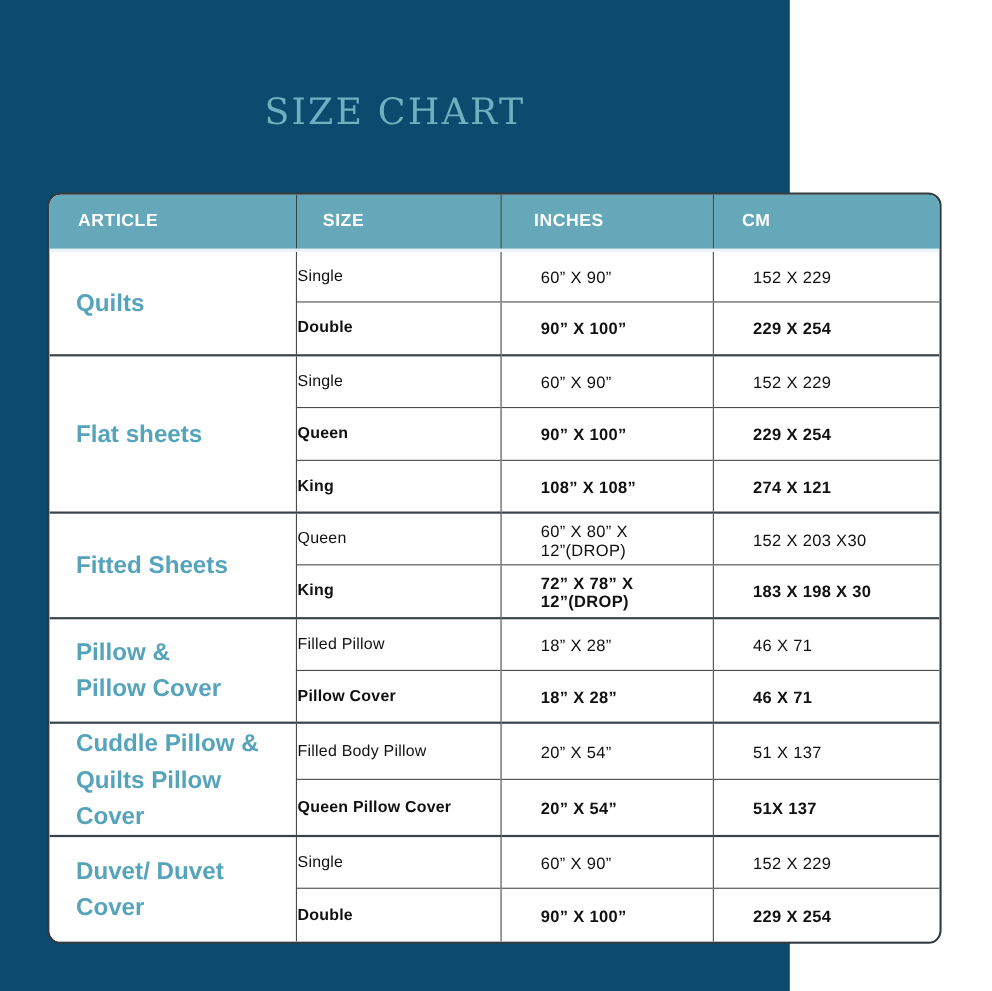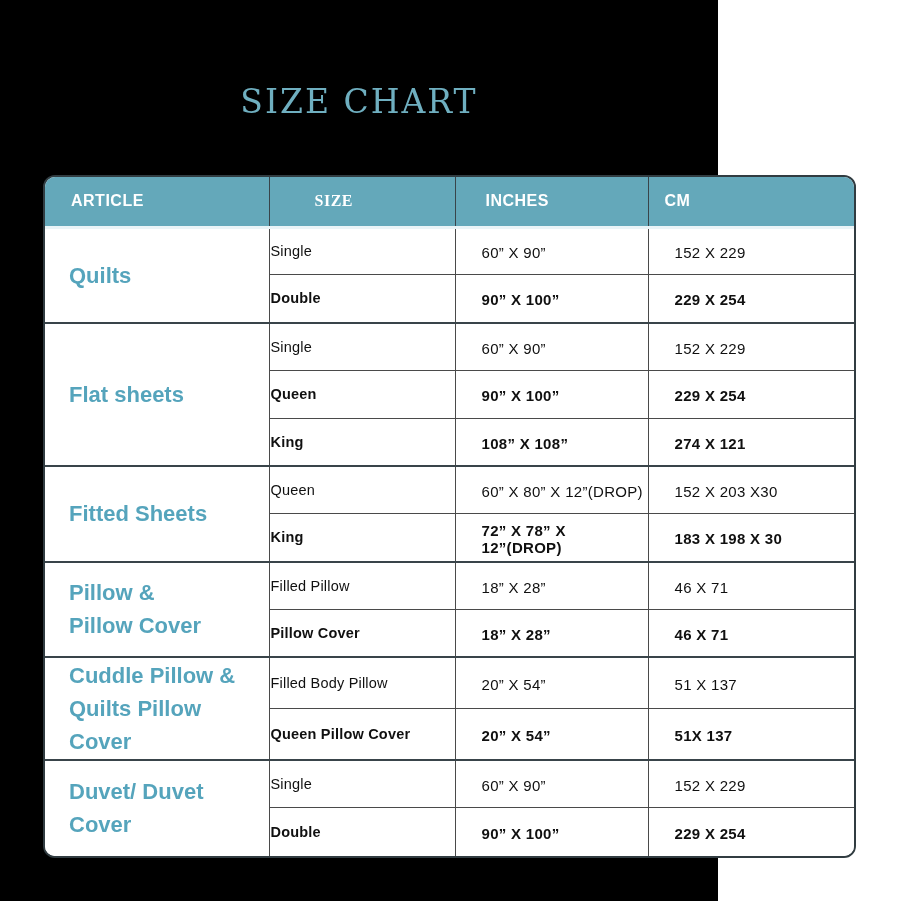--- a/index.html
+++ b/index.html
@@ -13,21 +13,21 @@
     --body-text:#101010;
     --header-underline:#eaf4f7;
   }
   *{box-sizing:border-box;}
   html,body{margin:0;padding:0;}
   body{
     width:902px;height:901px;background:#ffffff;
     font-family:"Liberation Sans", sans-serif;
     overflow:hidden;
   }
-  .page{position:relative;width:718px;height:901px;background:#000000;}
+  .page{position:relative;width:718px;height:901px;background:#0c4a6e;}
   .title{
     position:absolute;top:82px;left:0;width:100%;
     text-align:center;
     font-family:"DejaVu Serif", serif;
     font-size:33px;
     letter-spacing:2px;
     color:var(--title-text);
     font-weight:400;
   }
   .table-wrap{
@@ -51,23 +51,23 @@
     color:var(--header-text);
     font-size:16px;
     font-weight:bold;
     letter-spacing:0.5px;
     text-align:left;
     vertical-align:middle;
     border-bottom:3px solid var(--header-underline);
   }
   thead th:not(:last-child){border-right:1.5px solid var(--group-line);}
   th.h-article{padding-left:26px;margin-left:45px;}
-  th.h-size{padding-left:45px;font-family:Liberation Serif, serif;}
+  th.h-size{padding-left:24px;}
   th.h-inches{padding-left:30px;}
-  th.h-cm{padding-left:16px;}
+  th.h-cm{padding-left:26px;}
   tbody td{
     height:47.8px;
     vertical-align:middle;
     background:#ffffff;
   }
   tbody td:not(:last-child){border-right:1px solid var(--inner-line);}
   td.article{
     color:var(--article-text);
     font-weight:bold;
     font-size:22px;
@@ -75,21 +75,21 @@
     line-height:33px;
   }
   td.size{
     font-size:14.5px;
     color:var(--body-text);
     letter-spacing:0.2px;
   }
   td.inches, td.cm{
     font-size:15px;
     color:var(--body-text);
-    padding-left:26px;
+    padding-left:36px;
     padding-top:4px;
     letter-spacing:0.3px;
   }
   tr.sub-row td{border-top:1px solid var(--inner-line);font-weight:bold;}
   tr.group-first:not(.first-group) td{border-top:2px solid var(--group-line);}
 </style>
 </head>
 <body>
 
 <div class="page">

